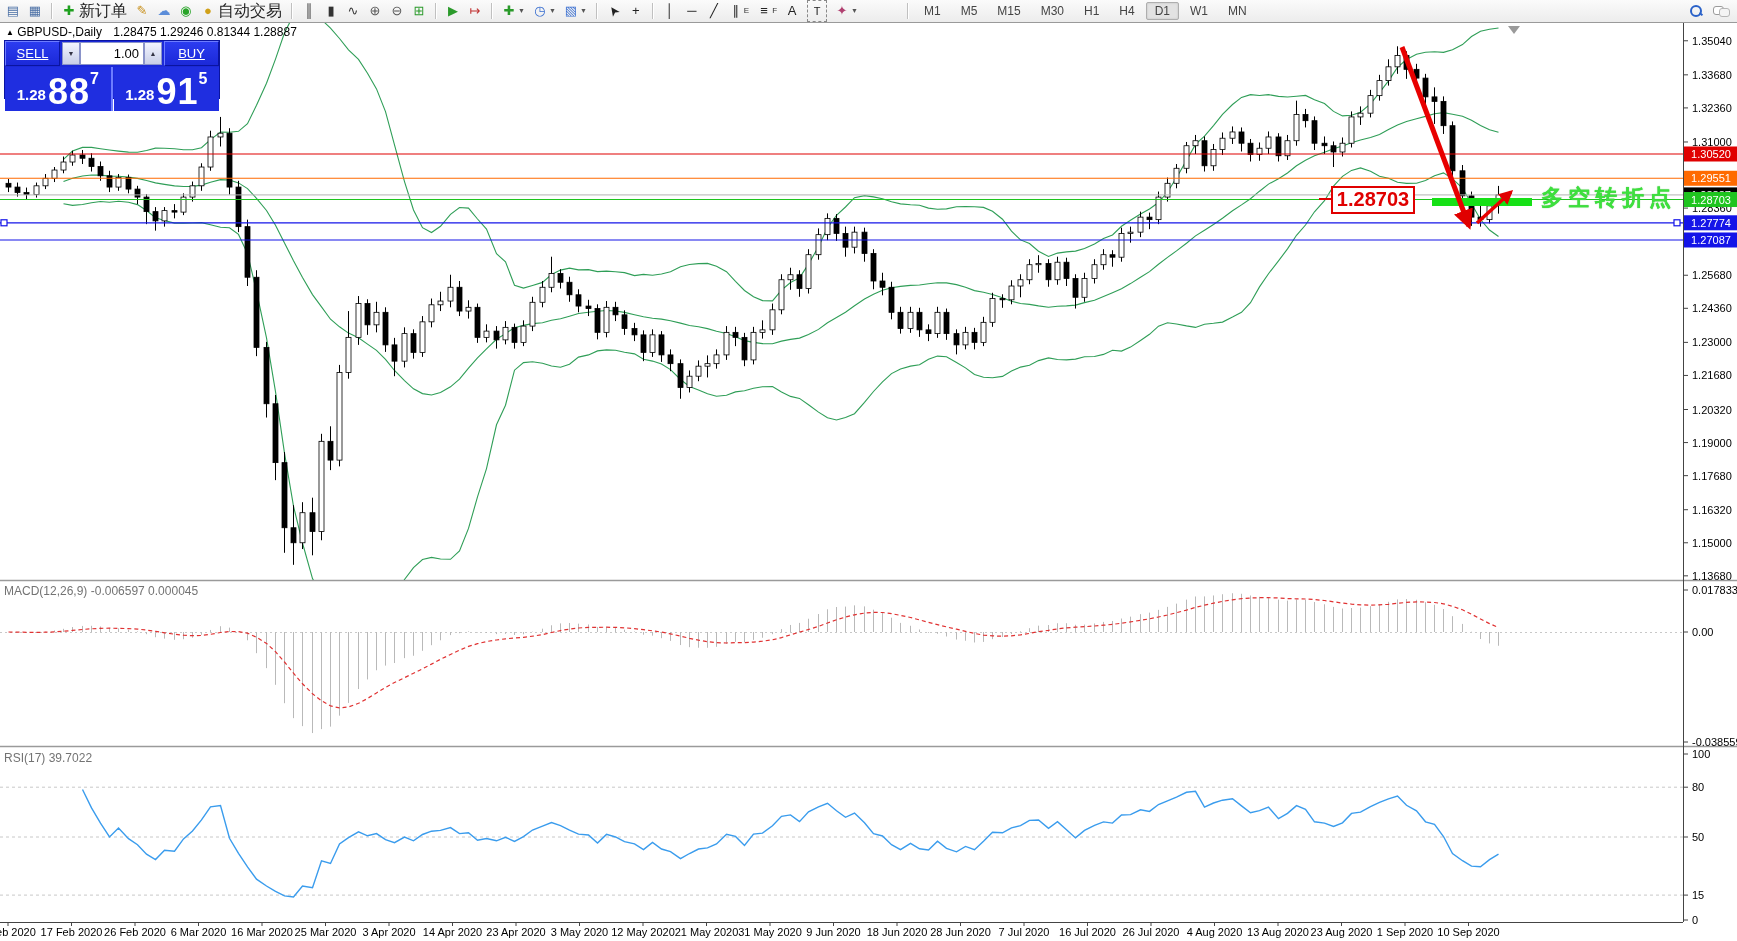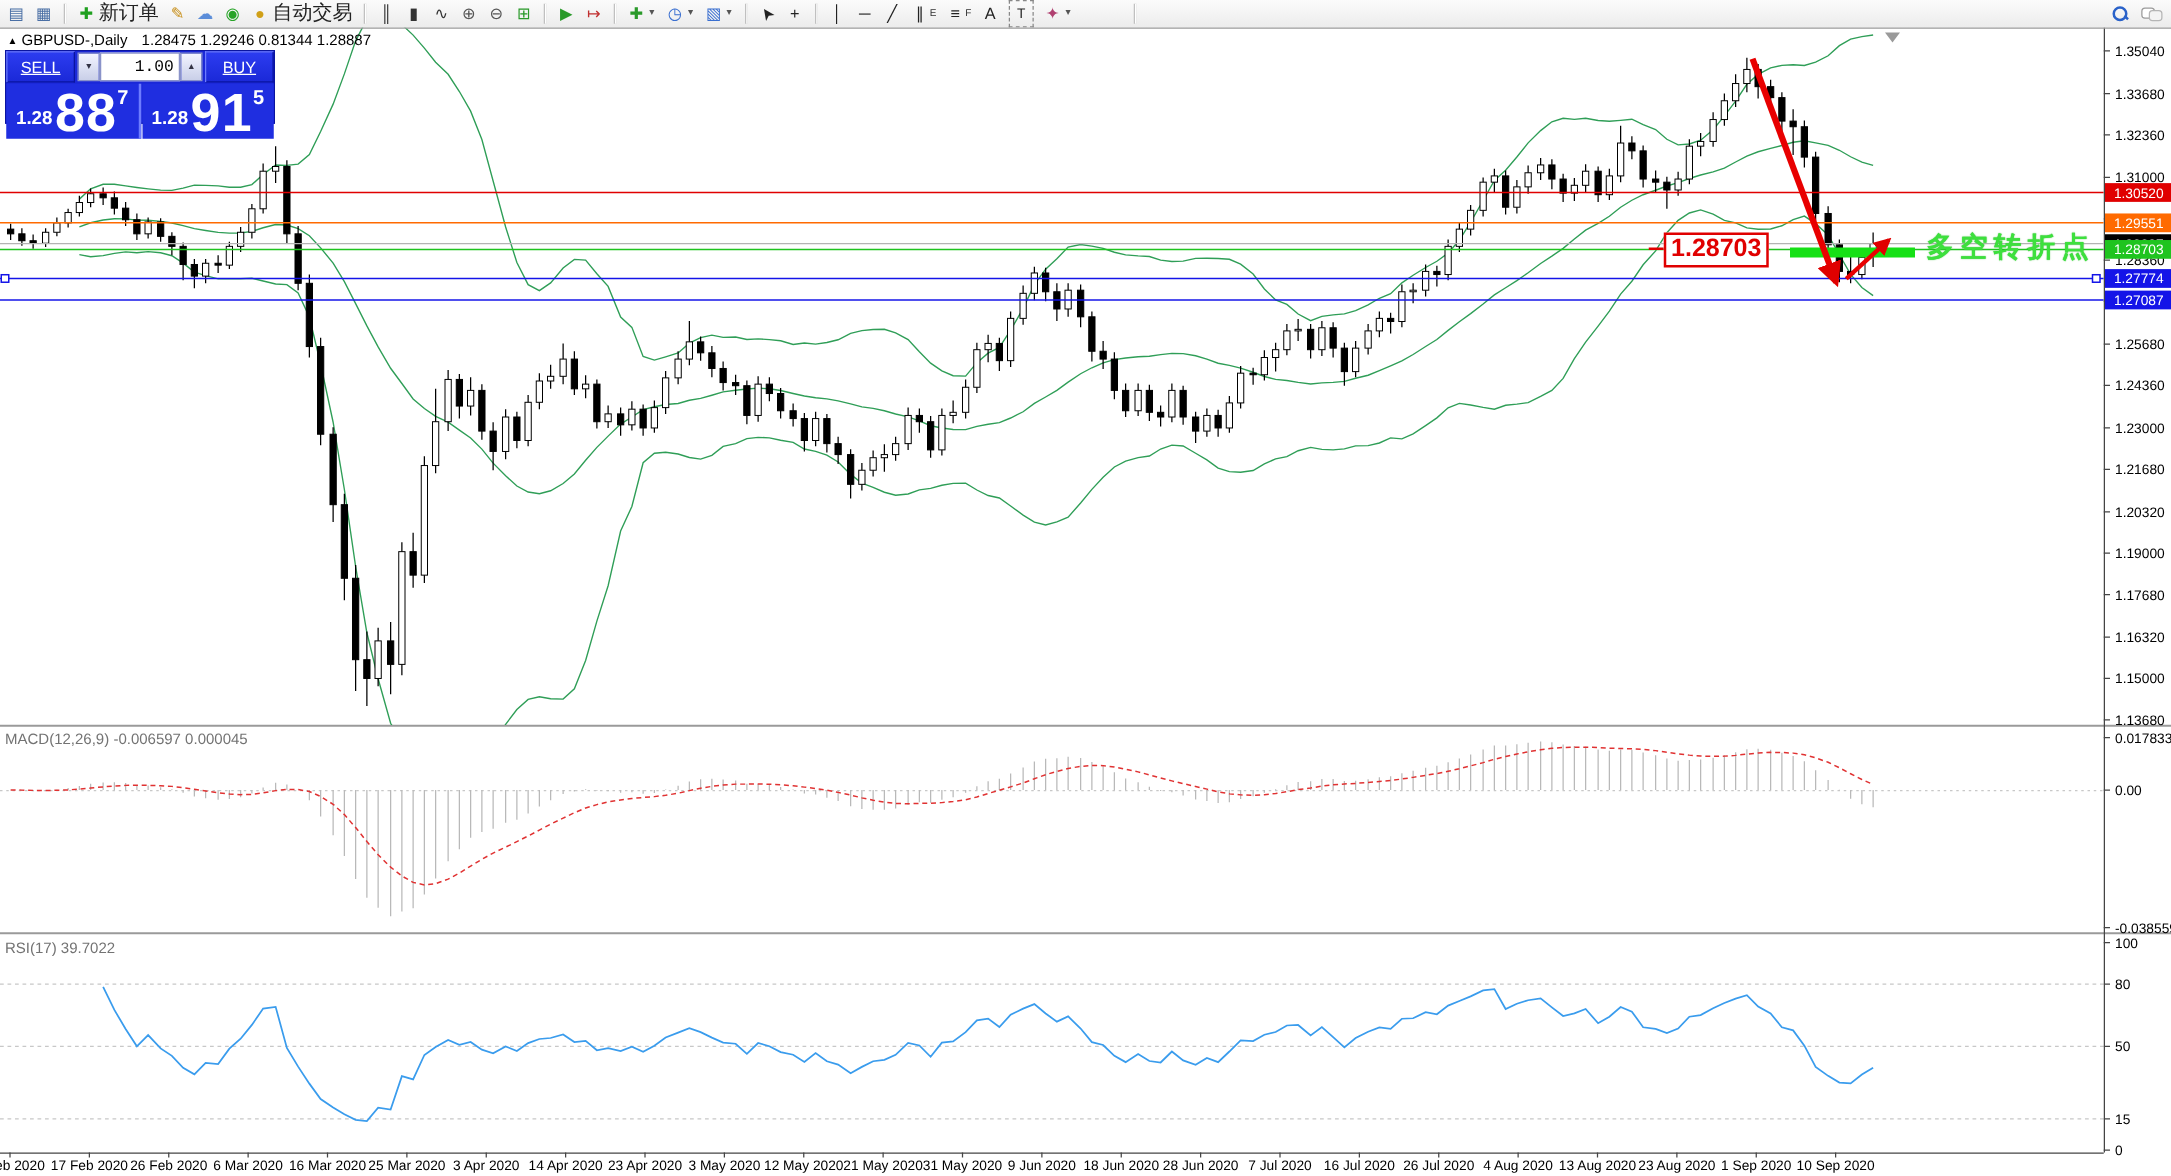--- a/index.html
+++ b/index.html
@@ -38,27 +38,27 @@
   #trade-panel{left:4px;top:40px;width:216px;height:59px;background:#1b29d8;border:1px solid #0a14a0;
                box-sizing:border-box;z-index:25;}
   #tp-row1{display:flex;height:25px;align-items:stretch;}
   .tp-btn{flex:0 0 55px;background:linear-gradient(#2c3cf0,#1b29d8);color:#fff;font-size:13px;
           text-align:center;line-height:24px;border:1px solid #6d7cff;border-bottom-color:#0a14a0;
           border-right-color:#0a14a0;box-sizing:border-box;text-decoration:underline;}
   #tp-spin{flex:1;display:flex;background:#1b29d8;align-items:stretch;padding:1px 2px;}
   .tp-arrow{flex:0 0 16px;background:linear-gradient(#f2f4ff,#c9cfe8);border:1px solid #8a93c9;
             font-size:7px;color:#334;display:flex;align-items:center;justify-content:center;}
   #tp-vol{flex:1;background:#fff;border:1px solid #8a93c9;font-size:13px;text-align:right;
-          padding:0 4px;color:#000;line-height:21px;font-family:Liberation Mono, monospace;}
+          padding:0 4px;color:#000;line-height:21px;}
   #tp-row2{display:flex;height:44px;margin-top:1px;}
   .tp-price{flex:1;background:#1f2ee0;color:#fff;display:flex;align-items:flex-end;justify-content:center;
             padding-bottom:3px;}
   .tp-price.left{margin-right:1px;border-right:2px solid #6d7cff;}
   .tp-small{font-size:15px;font-weight:bold;line-height:26px;margin-right:2px;}
-  .tp-big{font-size:43px;font-weight:bold;line-height:33px;letter-spacing:1px;}
+  .tp-big{font-size:36px;font-weight:bold;line-height:33px;letter-spacing:1px;}
   .tp-sup{font-size:16px;font-weight:bold;line-height:16px;align-self:flex-start;margin-top:4px;}
   .ind-label{font-size:12px;color:#737373;z-index:15;}
   #macd-label{left:4px;top:584px;}
   #rsi-label{left:4px;top:751px;}
   #price-flag-box{left:1331px;top:186px;width:80px;height:24px;border:2px solid #e00000;background:#fff;
                   color:#e00000;font-size:20px;font-weight:bold;text-align:center;line-height:23px;z-index:18;}
   #price-flag-dash{left:1319px;top:198px;width:12px;height:2px;background:#e00000;z-index:18;}
   #cn-note{left:1541px;top:183px;font-size:22px;font-weight:bold;color:#3de03d;letter-spacing:5px;z-index:18;
            text-shadow:0 0 1px #2fb82f;text-align:right;}
 </style>
@@ -825,20 +825,31 @@
         <div class="tb-btn">
           <span class="tb-glyph tb-box" style="color: rgb(34, 34, 34);">T</span>
         </div>
         <div class="tb-btn">
           <span class="tb-glyph" style="color: rgb(176, 64, 112);">✦</span>
           <span class="tb-dd">▼</span>
         </div>
       </div>
       <div style="width: 40px;"></div>
       <div class="tb-sep"></div>
+      <div class="tb-group">
+        <div class="tf-btn">M1</div>
+        <div class="tf-btn">M5</div>
+        <div class="tf-btn">M15</div>
+        <div class="tf-btn">M30</div>
+        <div class="tf-btn">H1</div>
+        <div class="tf-btn">H4</div>
+        <div class="tf-btn active">D1</div>
+        <div class="tf-btn">W1</div>
+        <div class="tf-btn">MN</div>
+      </div>
       <div style="margin-left: auto; display: flex; align-items: center; padding-right: 8px;">
         <span class="icon-mag"></span>
         <span class="icon-chat" style="margin-left: 10px;"></span>
       </div>
     </div>
 
   <div class="ovl" id="title-line">
     <span class="tri">▲</span>
     <span>GBPUSD-,Daily</span>
     <span class="ohlc">1.28475 1.29246 0.81344 1.28887</span>

